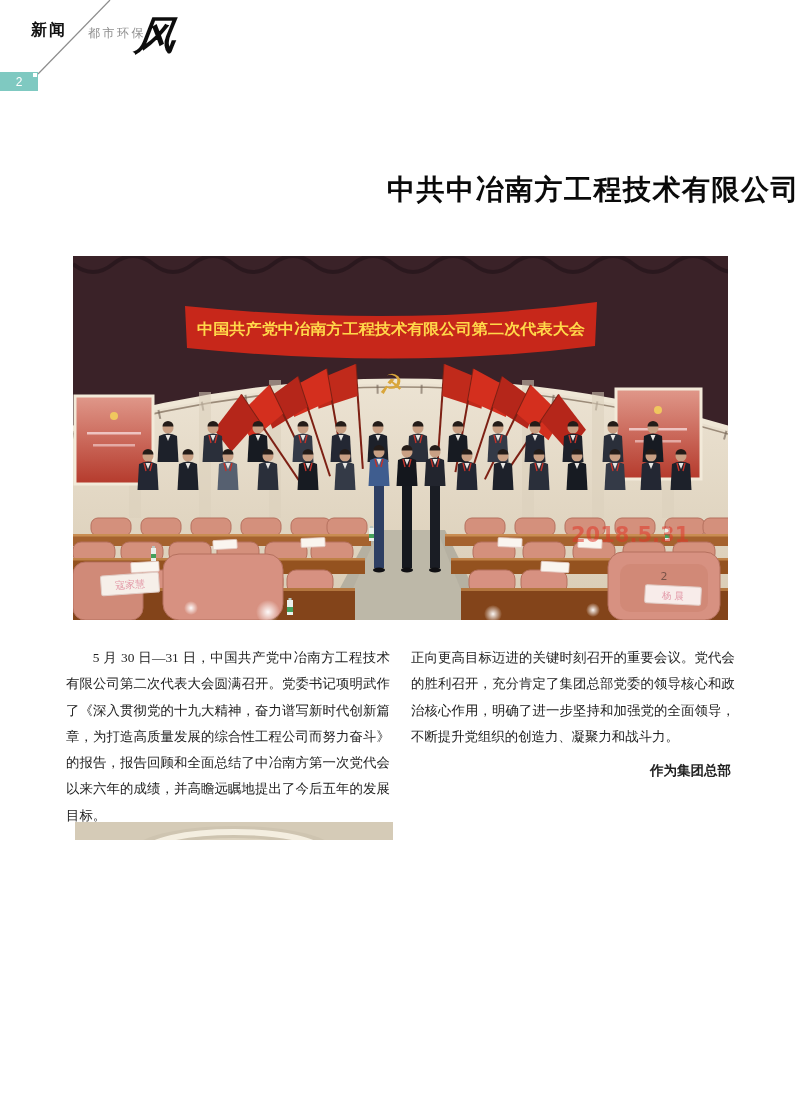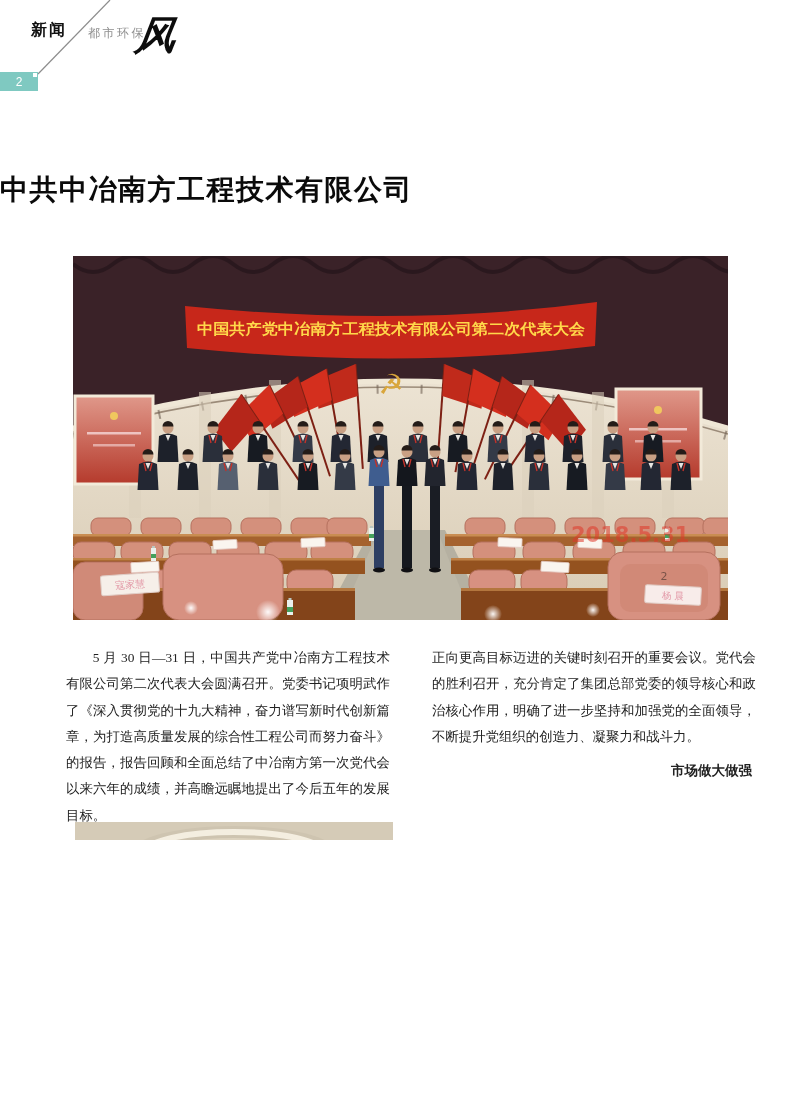--- a/index.html
+++ b/index.html
@@ -12,34 +12,34 @@
   .hdr-diag{position:absolute;left:0;top:0;width:120px;height:80px;}
   .hdr-brand{position:absolute;left:88px;top:25px;font-size:12px;color:#8f8f8f;letter-spacing:2.5px;text-align:center;}
   .hdr-mark{position:absolute;left:136px;top:8px;font-size:40px;font-style:italic;font-weight:700;
             color:#0d0d0d;font-family:"DejaVu Serif",serif;transform:skewX(-8deg);}
   .pagenum-box{position:absolute;left:0;top:72px;width:38px;height:19px;background:#7fc9c1;
                display:flex;align-items:center;justify-content:center;}
   .pagenum-box span{color:#ffffff;font-family:"Liberation Sans","DejaVu Sans",sans-serif;font-size:12px;}
   .pagenum-notch{position:absolute;right:1px;top:1px;width:4px;height:4px;background:#ffffff;}
 
   
-  .title{position:absolute;left:0;top:150px;width:100%;text-align:left;
+  .title{position:absolute;left:0;top:150px;width:100%;text-align:right;
          font-family:"Liberation Sans","DejaVu Sans",sans-serif;font-weight:700;
          font-size:28px;line-height:41px;letter-spacing:1.5px;color:#0a0a0a;}
 
   
   .photo-main{position:absolute;left:73px;top:256px;width:655px;height:364px;display:block;}
   .photo-small{position:absolute;left:75px;top:822px;width:318px;height:208px;display:block;}
   svg text{font-family:"DejaVu Sans","Liberation Sans",sans-serif;}
 
   
   .col{position:absolute;top:637px;width:340px;font-size:13.4px;line-height:26.3px;
        text-align:justify;color:#222;}
   .col-left{left:58px;}
-  .col-right{left:424px;}
+  .col-right{left:403px;}
   .col p{margin:8px;}
   .indent{text-indent:2em;}
   .signature{margin:0;text-align:right;font-weight:700;padding-right:4px;
              font-family:"Liberation Sans","DejaVu Sans",sans-serif;font-size:13.5px;}
 </style>
 </head>
 <body>
 
 <div class="page">
 
@@ -297,21 +297,21 @@
     <circle cx="520" cy="354" r="7" fill="url(#flare)"></circle>
   </svg>
 
   <div class="col col-left">
     <p class="indent">5 月 30 日—31 日，中国共产党中冶南方工程技术有限公司第二次代表大会圆满召开。党委书记项明武作了《深入贯彻党的十九大精神，奋力谱写新时代创新篇章，为打造高质量发展的综合性工程公司而努力奋斗》的报告，报告回顾和全面总结了中冶南方第一次党代会以来六年的成绩，并高瞻远瞩地提出了今后五年的发展目标。</p>
     <p class="indent">此次会议是集团总部中冶南方处在新的历史起点上，</p>
   </div>
 
   <div class="col col-right">
     <p>正向更高目标迈进的关键时刻召开的重要会议。党代会的胜利召开，充分肯定了集团总部党委的领导核心和政治核心作用，明确了进一步坚持和加强党的全面领导，不断提升党组织的创造力、凝聚力和战斗力。</p>
-    <p class="signature">市场做大做强</p>
+    <p class="signature">作为集团总部</p>
   </div>
 
   <svg class="photo-small" viewBox="0 0 318 208">
     <defs>
       <pattern id="crowd" width="15" height="11" patternUnits="userSpaceOnUse">
         <rect width="15" height="11" fill="#b35330"></rect>
         <rect x="1" y="3" width="13" height="7" rx="2" fill="#cf7243"></rect>
         <circle cx="7" cy="3" r="2.2" fill="#23232c"></circle>
       </pattern>
     </defs>

